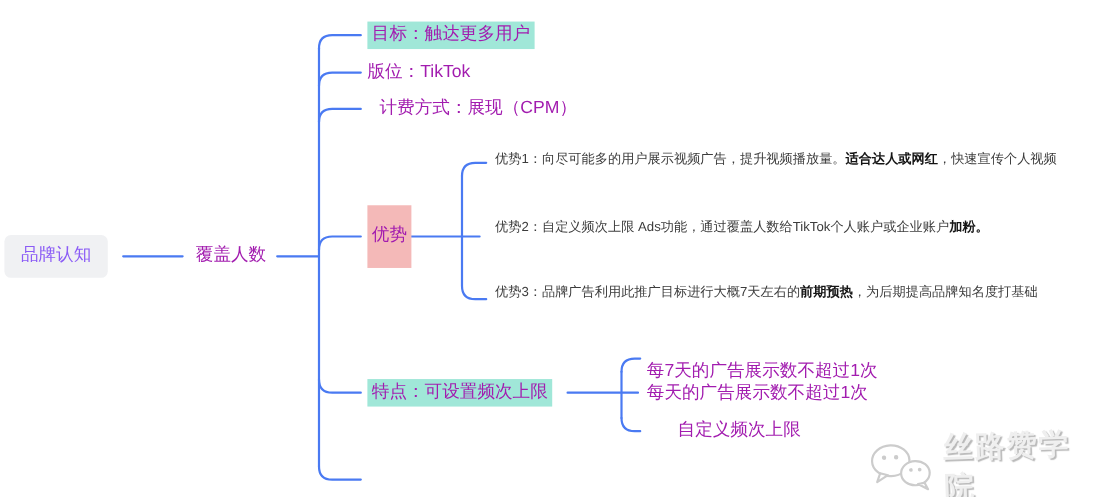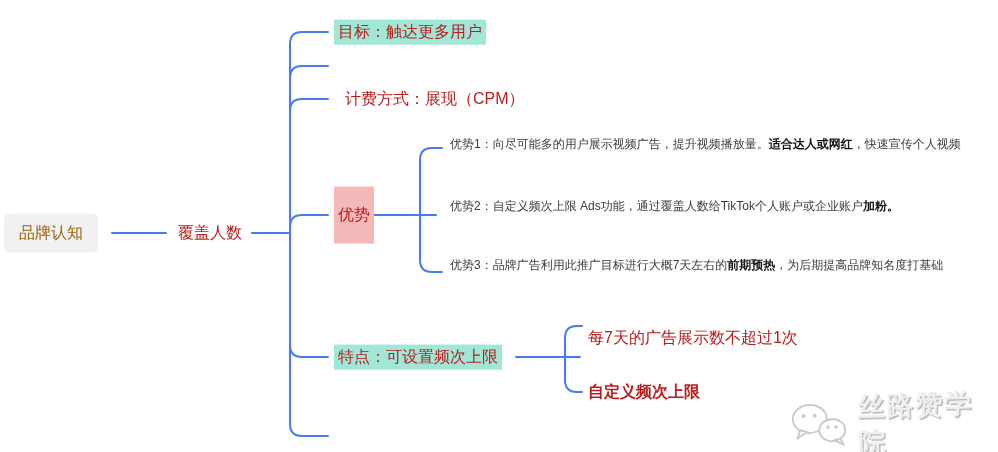--- a/index.html
+++ b/index.html
@@ -24,29 +24,29 @@
     fill: none;
     stroke: #4a7af2;
     stroke-width: 2;
     stroke-linecap: round;
   }
 
   .node {
     position: absolute;
     transform: translateY(-50%);
     font-size: 16px;
-    color: #b91c1c;
+    color: #a21caf;
     white-space: nowrap;
     line-height: 1.3;
   }
   .root-node {
     background: #f0f1f3;
     border-radius: 6px;
     padding: 9px 15px;
-    color: #a16207;
+    color: #8b5cf6;
   }
   .hl-teal { background: #a0e7d8; padding: 2px 4px; }
   .hl-pink { background: #f4b9b8; padding: 18px 4px; }
 
   .para {
     position: absolute;
     width: 516px;
     font-size: 12px;
     line-height: 27px;
     color: #3c3c3c;
@@ -101,20 +101,21 @@
     <path d="M 565 338 Q 565 326 577 326 H 582"></path>
     <path d="M 565 380 Q 565 392 577 392 H 582"></path>
   </svg>
 
   <div class="node root-node" style="left:4px; top:233px;">品牌认知</div>
 
   <div class="node" style="left:178px; top:233px;">覆盖人数</div>
 
   <div class="node hl-teal" style="left:334px; top:32px;">目标：触达更多用户</div>
 
+  <div class="node" style="left:334px; top:66px;">版位：TikTok</div>
 
   <div class="node" style="left:345px; top:99px;">计费方式：展现（CPM）</div>
 
   <div class="node hl-pink" style="left:334px; top:215px;">优势</div>
 
   <div class="node hl-teal" style="left:334px; top:357px;">特点：可设置频次上限</div>
 
 
   <div class="para" style="left:450px; top:131px;">
     <span>优势1：向尽可能多的用户展示视频广告，提升视频播放量。</span><b>适合达人或网红</b><span>，快速宣传个人视频</span>
@@ -123,22 +124,23 @@
   <div class="para" style="left:450px; top:193px;">
     <span>优势2：自定义频次上限 Ads功能，通过覆盖人数给TikTok个人账户或企业账户</span><b>加粉。</b><span></span>
   </div>
 
   <div class="para" style="left:450px; top:252px;">
     <span>优势3：品牌广告利用此推广目标进行大概7天左右的</span><b>前期预热</b><span>，为后期提高品牌知名度打基础</span>
   </div>
 
   <div class="node" style="left:588px; top:326px;margin-top:12px;">每7天的广告展示数不超过1次</div>
 
+  <div class="node" style="left:588px; top:358px;">每天的广告展示数不超过1次</div>
 
-  <div class="node" style="left:588px; top:392px;font-weight:bold;">自定义频次上限</div>
+  <div class="node" style="left:616px; top:392px;">自定义频次上限</div>
 
   <div class="watermark">
     <span>
       <svg width="62" height="48" viewBox="0 0 62 48">
         <g fill="#ffffff" stroke="#cccccc" stroke-width="2">
           <ellipse cx="22" cy="18" rx="17" ry="14"></ellipse>
           <path d="M 12 29 L 9 37 L 19 31 Z" stroke-linejoin="round"></path>
           <ellipse cx="44" cy="30" rx="13" ry="11"></ellipse>
           <path d="M 52 39 L 55 45 L 46 40 Z" stroke-linejoin="round"></path>
         </g>

